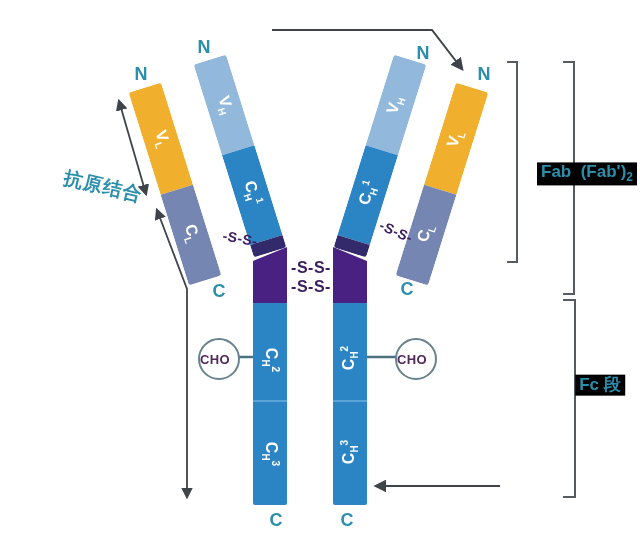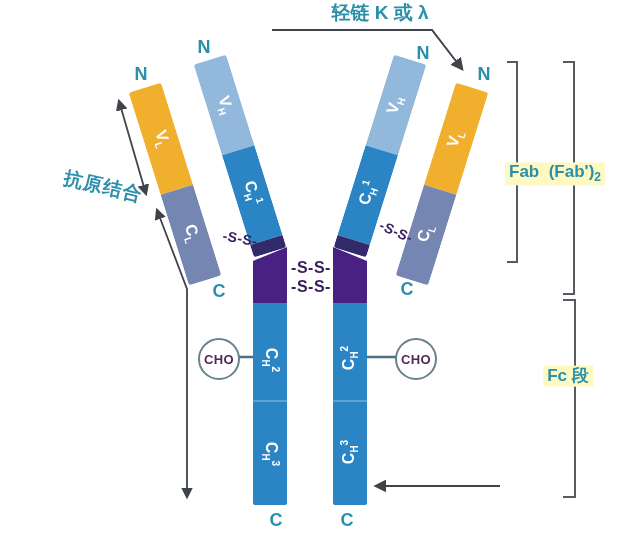--- a/index.html
+++ b/index.html
@@ -33,27 +33,27 @@
   .dlabel sub{font-size:10px;}
   .dlabel sup{font-size:10px;}
   
   .lbl{position:absolute;transform:translate(-50%,-50%);white-space:nowrap;z-index:4;line-height:1.1;}
   .teal{color:#2b8fab;font-weight:bold;}
   .title{font-size:19px;}
   .nc{font-size:18px;}
   .cn{font-size:19px;letter-spacing:1px;}
   .ss{color:#3a1d5e;font-weight:bold;font-size:16px;letter-spacing:0.5px;}
   .ss-small{font-size:14px;}
-  .whitebg{background:#fef9c3;padding:1px 4px;font-size:17px;}
+  .whitebg{background:#000000;padding:1px 4px;font-size:17px;margin-left:32px;}
   .fab2sub{font-size:12px;vertical-align:-4px;}
   
   .cho{
     position:absolute;width:38px;height:38px;border-radius:50%;
     border:2.5px solid #68828e;background:#fff;z-index:3;
-    display:flex;align-items:center;justify-content:center;
+    display:flex;align-items:center;justify-content:flex-start;
     color:#53285a;font-weight:bold;font-size:13px;letter-spacing:0.3px;
   }
 </style>
 </head>
 <body>
 
 <div class="canvas">
 
   <svg class="lines" width="640" height="536" viewBox="0 0 640 536">
     <defs>
@@ -130,18 +130,17 @@
 
   <span class="lbl teal nc" style="left:141px;top:75px;">N</span>
   <span class="lbl teal nc" style="left:204px;top:48px;">N</span>
   <span class="lbl teal nc" style="left:423px;top:54px;">N</span>
   <span class="lbl teal nc" style="left:484px;top:75px;">N</span>
   <span class="lbl teal nc" style="left:219px;top:292px;">C</span>
   <span class="lbl teal nc" style="left:407px;top:290px;">C</span>
   <span class="lbl teal nc" style="left:276px;top:521px;">C</span>
   <span class="lbl teal nc" style="left:347px;top:521px;">C</span>
 
-  <span class="lbl teal title" style="left:380px;top:13px;">轻链 K 或 λ</span>
   <span class="lbl teal cn" style="left:103px;top:187px;transform:translate(-50%,-50%) rotate(13deg);">抗原结合</span>
   <span class="lbl teal whitebg" style="left:555px;top:174px;"><span>Fab</span>&nbsp;&nbsp;<span>(Fab')</span><span class="fab2sub">2</span></span>
-  <span class="lbl teal whitebg" style="left:568px;top:376px;">Fc 段</span>
+  <span class="lbl teal whitebg" style="left:568px;top:385px;">Fc 段</span>
 
 </div>
 
 </body></html>

